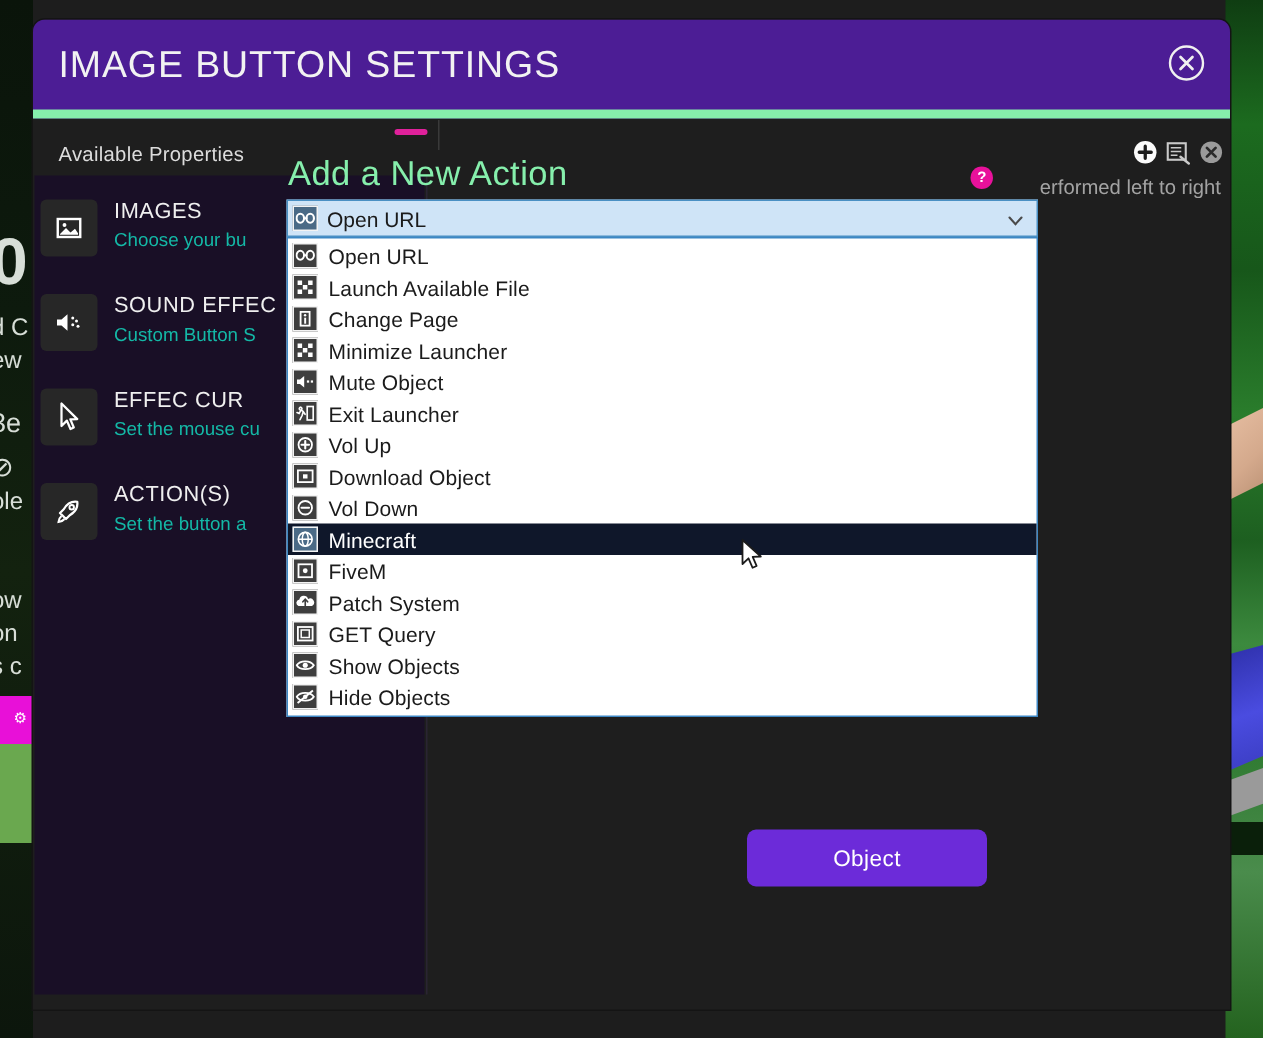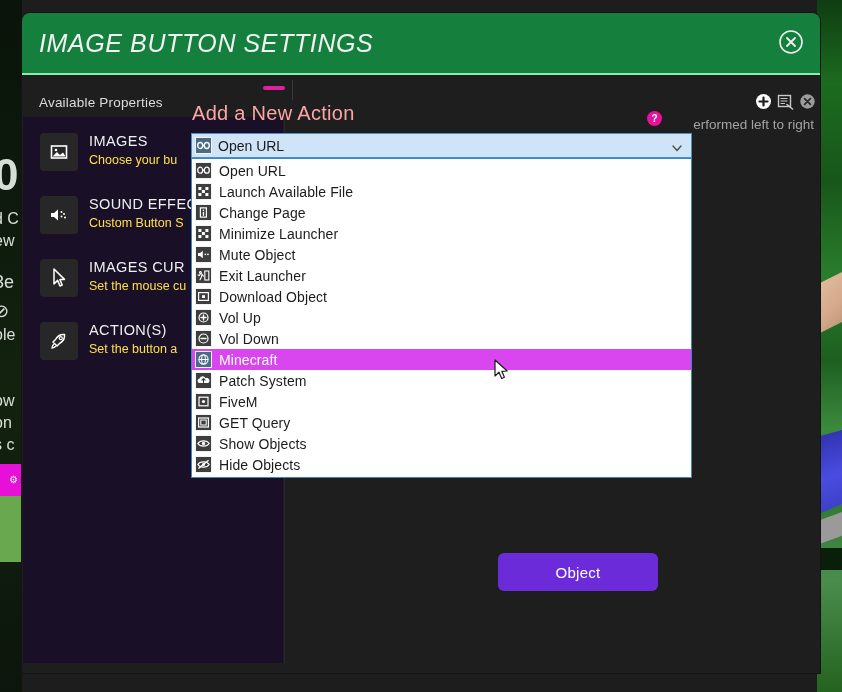--- a/index.html
+++ b/index.html
@@ -126,23 +126,22 @@
     width: 798px;
     height: 660px;
     background: #1e1e1e;
     border-radius: 8px 8px 0 0;
     overflow: hidden;
     box-shadow: 0 0 0 1px #141414;
   }
   .modal-titlebar {
     position: relative;
     height: 60px;
-    background: #15803d;
-    border-bottom: 2px solid #86efac;
-    font-style: italic;
+    background: #4c1d95;
+    border-bottom: 6px solid #86efac;
   }
   .modal-title {
     position: absolute;
     left: 17px;
     top: 16px;
     font-size: 25px;
     letter-spacing: .6px;
     color: #f2f2f2;
     font-weight: 400;
   }
@@ -183,21 +182,21 @@
     background: #190f26;
   }
   .sidebar-list {
     position: absolute;
     left: 0;
     top: 0;
     width: 260px;
   }
   .sb-item {
     position: absolute;
-    left: 17px;
+    left: 4px;
     width: 250px;
     height: 52px;
     cursor: pointer;
   }
   .sb-icon {
     position: absolute;
     left: 0;
     top: 2px;
     width: 38px;
     height: 38px;
@@ -215,21 +214,21 @@
     font-size: 14.5px;
     color: #efefef;
     letter-spacing: .4px;
     white-space: nowrap;
   }
   .sb-sub {
     position: absolute;
     left: 49px;
     top: 22px;
     font-size: 12.5px;
-    color: #fde047;
+    color: #14b8a6;
     white-space: nowrap;
   }
 
   
   .order-hint {
     position: absolute;
     left: 520px;
     top: 44px;
     width: 272px;
     font-size: 13.5px;
@@ -274,22 +273,22 @@
     left: 124px;
     top: -6px;
     width: 1px;
     height: 20px;
     background: #3a3a3a;
   }
   .card-heading {
     position: absolute;
     left: 24px;
     top: 16px;
-    font-size: 20px;
-    color: #fca5a5;
+    font-size: 23px;
+    color: #86efac;
     letter-spacing: .3px;
   }
   .help-badge {
     position: absolute;
     left: 479px;
     top: 25px;
     width: 15px;
     height: 15px;
     border-radius: 50%;
     background: #e8119b;
@@ -350,21 +349,21 @@
   }
   .dd-item {
     position: relative;
     height: 21px;
     display: flex;
     align-items: center;
     padding-left: 3px;
     cursor: pointer;
   }
   .dd-item.selected {
-    background: #d946ef;
+    background: #0f172a;
   }
   .dd-item.selected .dd-label { color: #ffffff; }
   .dd-icon {
     width: 17px;
     height: 17px;
     flex: 0 0 17px;
     margin-right: 7px;
   }
   .dd-icon svg { display: block; }
   .dd-label {
@@ -502,21 +501,21 @@
           <span class="sb-title">SOUND EFFEC</span>
           <span class="sb-sub">Custom Button S</span>
         </div>
 
         <div class="sb-item" style="top:140px;">
           <span class="sb-icon">
             <svg width="20" height="22" viewBox="0 0 20 22">
               <path d="M5 2 L5 17 L8.6 13.4 L11 19 L13.2 18 L10.9 12.6 L15.5 12.4 Z" fill="none" stroke="#fff" stroke-width="1.5" stroke-linejoin="round"></path>
             </svg>
           </span>
-          <span class="sb-title">IMAGES CUR</span>
+          <span class="sb-title">EFFEC CUR</span>
           <span class="sb-sub">Set the mouse cu</span>
         </div>
 
         <div class="sb-item" style="top:203px;">
           <span class="sb-icon">
             <svg width="22" height="22" viewBox="0 0 22 22">
               <path d="M16.5 4.5 C13 4 9.5 6 7.5 9.5 L5 12 L9 16 L11.5 13.5 C15 11.5 17 8 16.5 4.5 Z" fill="none" stroke="#fff" stroke-width="1.5" stroke-linejoin="round"></path>
               <circle cx="12.8" cy="8.2" r="1.5" fill="none" stroke="#fff" stroke-width="1.3"></circle>
               <path d="M6 14 C4.2 15.5 4 18 4 18 C4 18 6.5 17.8 8 16" fill="none" stroke="#fff" stroke-width="1.4"></path>
             </svg>
@@ -649,37 +648,37 @@
                   <rect x="7.8" y="1" width="4" height="9" fill="none" stroke="#fff" stroke-width="1.1"></rect>
                 </svg>
               </span>
             </span>
             <span class="dd-label">Exit Launcher</span>
           </div>
           <div class="dd-item">
             <span class="dd-icon">
               <span class="chip">
                 <svg width="13" height="11" viewBox="0 0 13 11">
+                  <circle cx="6.5" cy="5.5" r="4.5" fill="none" stroke="#fff" stroke-width="1.2"></circle>
+                  <path d="M6.5 3 L6.5 8 M4 5.5 L9 5.5" stroke="#fff" stroke-width="1.4" stroke-linecap="round"></path>
+                </svg>
+              </span>
+            </span>
+            <span class="dd-label">Vol Up</span>
+          </div>
+          <div class="dd-item">
+            <span class="dd-icon">
+              <span class="chip">
+                <svg width="13" height="11" viewBox="0 0 13 11">
                   <rect x="1.6" y="1.6" width="9.8" height="7.8" fill="none" stroke="#fff" stroke-width="1.2"></rect>
                   <rect x="5" y="4.2" width="3" height="2.8" fill="#fff"></rect>
                 </svg>
               </span>
             </span>
             <span class="dd-label">Download Object</span>
-          </div>
-          <div class="dd-item">
-            <span class="dd-icon">
-              <span class="chip">
-                <svg width="13" height="11" viewBox="0 0 13 11">
-                  <circle cx="6.5" cy="5.5" r="4.5" fill="none" stroke="#fff" stroke-width="1.2"></circle>
-                  <path d="M6.5 3 L6.5 8 M4 5.5 L9 5.5" stroke="#fff" stroke-width="1.4" stroke-linecap="round"></path>
-                </svg>
-              </span>
-            </span>
-            <span class="dd-label">Vol Up</span>
           </div>
           <div class="dd-item">
             <span class="dd-icon">
               <span class="chip">
                 <svg width="13" height="11" viewBox="0 0 13 11">
                   <circle cx="6.5" cy="5.5" r="4.5" fill="none" stroke="#fff" stroke-width="1.2"></circle>
                   <path d="M4 5.5 L9 5.5" stroke="#fff" stroke-width="1.4" stroke-linecap="round"></path>
                 </svg>
               </span>
             </span>
@@ -694,37 +693,37 @@
                   <path d="M2 5.5 L11 5.5" stroke="#fff" stroke-width="1"></path>
                 </svg>
               </span>
             </span>
             <span class="dd-label">Minecraft</span>
           </div>
           <div class="dd-item">
             <span class="dd-icon">
               <span class="chip">
                 <svg width="13" height="11" viewBox="0 0 13 11">
+                  <rect x="2" y="1.2" width="9" height="8.6" fill="none" stroke="#fff" stroke-width="1.2"></rect>
+                  <circle cx="6.5" cy="5.5" r="1.6" fill="#fff"></circle>
+                </svg>
+              </span>
+            </span>
+            <span class="dd-label">FiveM</span>
+          </div>
+          <div class="dd-item">
+            <span class="dd-icon">
+              <span class="chip">
+                <svg width="13" height="11" viewBox="0 0 13 11">
                   <path d="M2 8 a2.3 2.3 0 0 1 0.6 -4.4 a3 3 0 0 1 5.8 -0.3 a2.4 2.4 0 0 1 2.6 4.7 Z" fill="#fff"></path>
                   <path d="M6.5 7.6 L6.5 3.6 M4.9 5.2 L6.5 3.5 L8.1 5.2" stroke="#3e3e3e" stroke-width="1.1" fill="none" stroke-linecap="round"></path>
                 </svg>
               </span>
             </span>
             <span class="dd-label">Patch System</span>
-          </div>
-          <div class="dd-item">
-            <span class="dd-icon">
-              <span class="chip">
-                <svg width="13" height="11" viewBox="0 0 13 11">
-                  <rect x="2" y="1.2" width="9" height="8.6" fill="none" stroke="#fff" stroke-width="1.2"></rect>
-                  <circle cx="6.5" cy="5.5" r="1.6" fill="#fff"></circle>
-                </svg>
-              </span>
-            </span>
-            <span class="dd-label">FiveM</span>
           </div>
           <div class="dd-item">
             <span class="dd-icon">
               <span class="chip">
                 <svg width="13" height="11" viewBox="0 0 13 11">
                   <rect x="1.6" y="1" width="9.8" height="9" fill="none" stroke="#fff" stroke-width="1.2"></rect>
                   <rect x="3.8" y="3" width="5.4" height="5" fill="none" stroke="#fff" stroke-width="1"></rect>
                 </svg>
               </span>
             </span>

